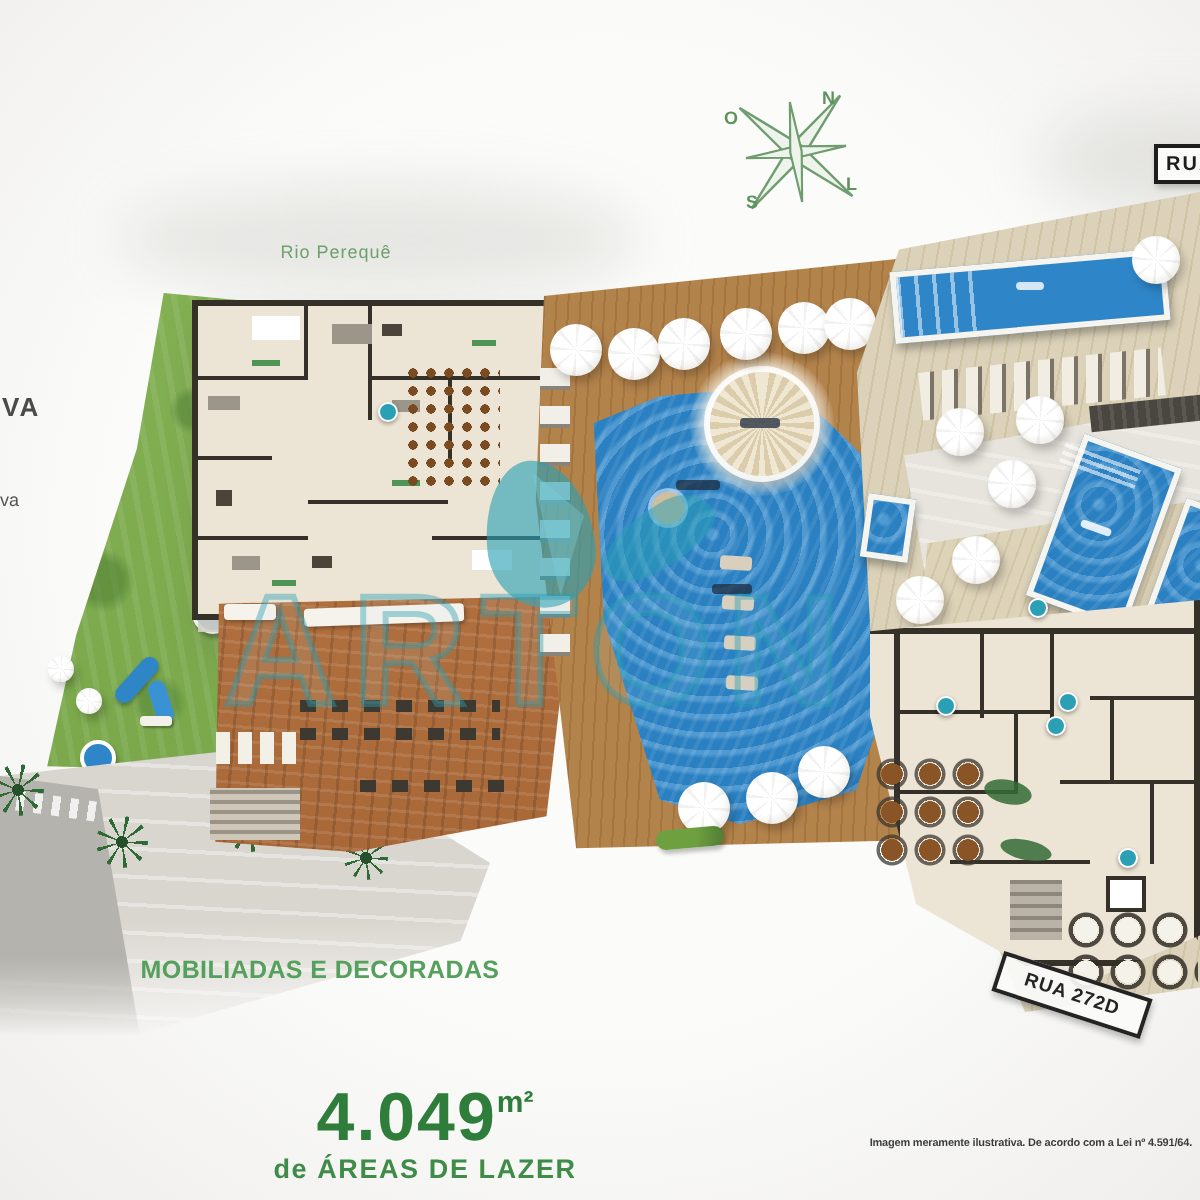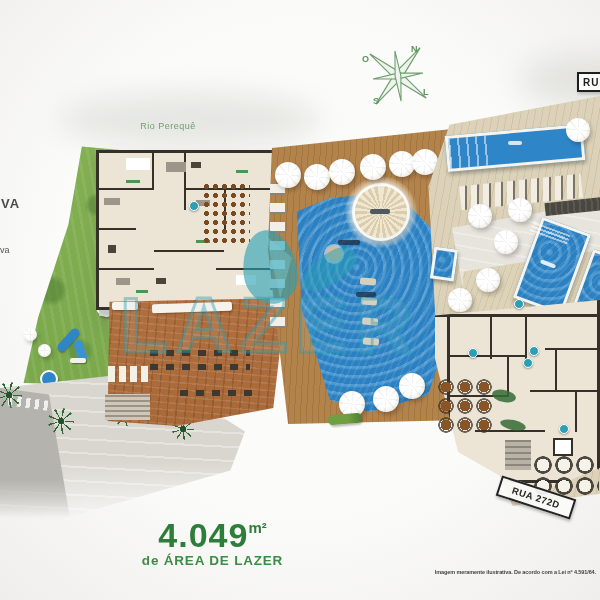--- a/index.html
+++ b/index.html
@@ -233,21 +233,21 @@
   <div class="badge" style="left:559px;top:424px;"></div>
 </div>
 
 <div class="abs" style="left:0;top:0;width:600px;height:600px;pointer-events:none;">
   <div class="abs" style="left:243px;top:230px;width:54px;height:74px;transform:rotate(-6deg);
     background:rgba(41,160,180,.62);border-radius:46% 54% 48% 52% / 58% 62% 38% 42%;"></div>
   <div class="abs" style="left:266px;top:236px;width:26px;height:62px;
     background:rgba(125,205,215,.38);clip-path:polygon(0 0, 100% 35%, 55% 100%);"></div>
   <div class="abs" style="left:298px;top:254px;width:62px;height:30px;transform:rotate(-28deg);
     background:rgba(41,160,180,.5);border-radius:70% 30% 65% 35% / 60% 55% 45% 40%;"></div>
-  <div id="brand" class="abs" style="left:95px;top:286px;width:350px;text-align:center;font-size:78px;line-height:1;">LAZER</div>
+  <div id="brand" class="abs" style="left:95px;top:286px;width:350px;text-align:center;font-size:78px;line-height:1;">ARTON</div>
 </div>
 
 <div class="abs" style="left:352px;top:34px;width:92px;height:88px;">
   <svg width="72" height="72" viewBox="0 0 60 60" style="position:absolute;left:10px;top:6px;transform:rotate(38deg);">
     <polygon points="30,0 33.5,30 30,60 26.5,30" fill="#eef4ec" stroke="#6f9d6f" stroke-width="1"></polygon>
     <polygon points="0,30 30,26.5 60,30 30,33.5" fill="#eef4ec" stroke="#6f9d6f" stroke-width="1"></polygon>
     <g transform="rotate(45 30 30)">
       <polygon points="30,9 32.4,30 30,51 27.6,30" fill="#eef4ec" stroke="#6f9d6f" stroke-width="0.9"></polygon>
       <polygon points="9,30 30,27.6 51,30 30,32.4" fill="#eef4ec" stroke="#6f9d6f" stroke-width="0.9"></polygon>
     </g>
@@ -264,23 +264,24 @@
   <span style="font-size:10px;font-weight:700;letter-spacing:1px;color:#1e1e1e;">RUA</span>
 </div>
 <div class="abs" style="left:1px;top:196px;font-size:13px;font-weight:700;color:#4b4b4b;letter-spacing:1px;">VA</div>
 <div class="abs" style="left:0;top:245px;font-size:9px;color:#555;">va</div>
 <div class="abs" style="left:497px;top:487px;width:74px;height:17px;border:2.5px solid #242424;background:rgba(250,250,248,.92);
   transform:rotate(18deg);display:flex;align-items:center;justify-content:center;box-shadow:1px 2px 3px rgba(0,0,0,.25);">
   <span style="font-size:9.5px;font-weight:700;letter-spacing:.5px;color:#242424;">RUA 272D</span>
 </div>
 
 <div class="abs" style="left:52px;top:477px;width:216px;text-align:center;color:#55a05c;font-weight:700;font-size:12.5px;line-height:1.3;letter-spacing:.2px;">
+  <div>MOBILIADAS E DECORADAS</div>
 </div>
 <div class="abs" style="left:105px;top:518px;width:215px;text-align:center;">
-  <div style="color:#2e7d3a;line-height:1;">
+  <div style="color:#2e7d3a;line-height:1;margin-top:24px;">
     <span style="font-size:34px;font-weight:800;letter-spacing:1px;">4.049</span><span style="font-size:15px;font-weight:700;vertical-align:14px;">m²</span>
   </div>
-  <div style="color:#3f8c49;font-weight:700;font-size:13.5px;margin-top:1px;letter-spacing:.8px;">de ÁREA DE LAZER</div>
+  <div style="color:#3f8c49;font-weight:700;font-size:13.5px;margin-top:1px;letter-spacing:.8px;">de ÁREAS DE LAZER</div>
 </div>
 
 <div class="abs" style="right:4px;top:569px;font-size:5.5px;color:#1c1c1c;opacity:.85;letter-spacing:-.1px;font-weight:700;">Imagem meramente ilustrativa. De acordo com a Lei nº 4.591/64.</div>
 
 </div>
 
 </body></html>

